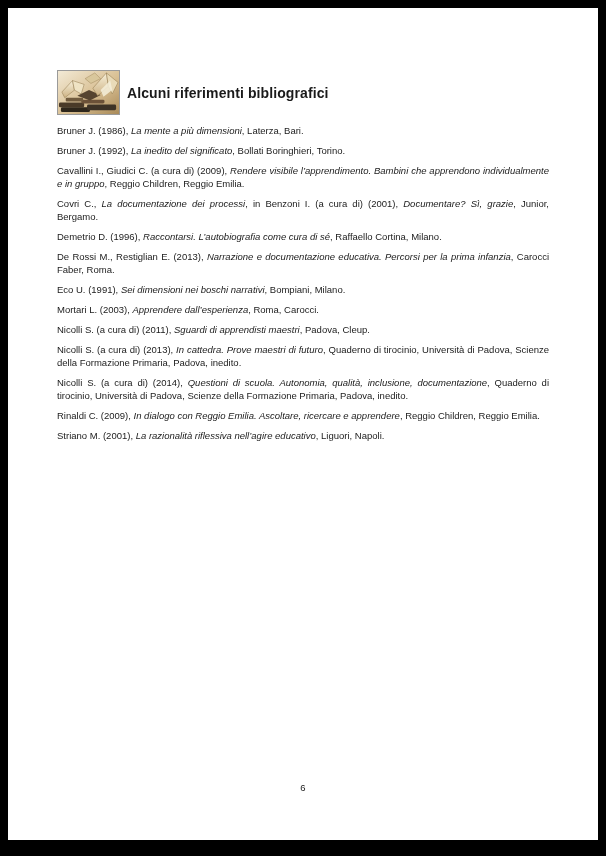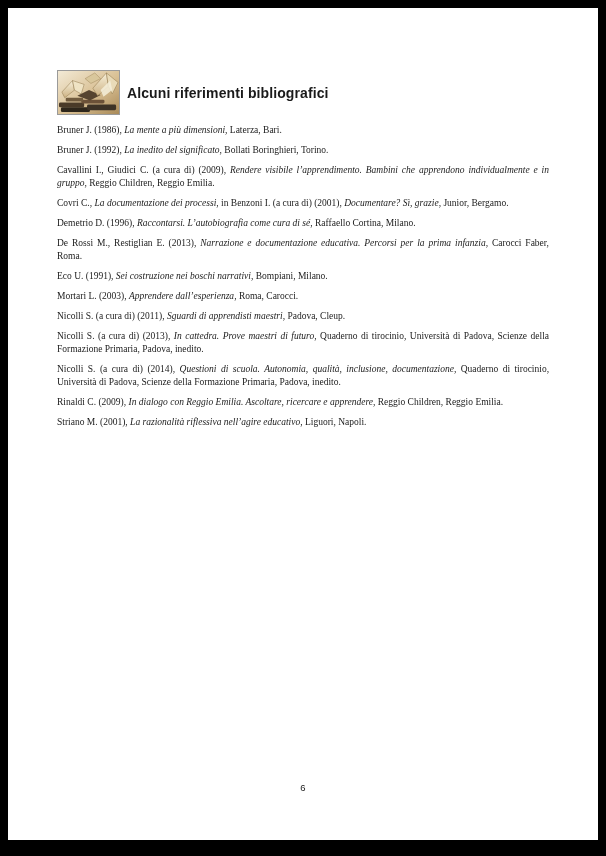--- a/index.html
+++ b/index.html
@@ -46,21 +46,20 @@
     left: 49px; top: 116px;
     width: 492px;
     color: #1b1b1b;
   }
   .bib p.entry {
     margin: 0 0 7px 0;
     font-size: 9.5px;
     line-height: 13px;
     text-align: justify;
     text-justify: inter-word;
-    font-family: Liberation Serif, serif;
   }
   .bib p.entry span.it { font-style: italic; }
   .page-number {
     position: absolute;
     left: 0; right: 0;
     top: 774px;
     text-align: center;
     font-size: 9.5px;
     color: #1b1b1b;
   }
@@ -108,21 +107,21 @@
       <div class="doc-title">Alcuni riferimenti bibliografici</div>
     </div>
 
     <div class="bib">
         <p class="entry"><span>Bruner J. (1986), </span><span class="it">La mente a più dimensioni</span><span>, Laterza, Bari.</span></p>
         <p class="entry"><span>Bruner J. (1992), </span><span class="it">La inedito del significato</span><span>, Bollati Boringhieri, Torino.</span></p>
         <p class="entry"><span>Cavallini I., Giudici C. (a cura di) (2009), </span><span class="it">Rendere visibile l’apprendimento. Bambini che apprendono individualmente e in gruppo</span><span>, Reggio Children, Reggio Emilia.</span></p>
         <p class="entry"><span>Covri C., </span><span class="it">La documentazione dei processi</span><span>, in Benzoni I. (a cura di) (2001), </span><span class="it">Documentare? Sì, grazie</span><span>, Junior, Bergamo.</span></p>
         <p class="entry"><span>Demetrio D. (1996), </span><span class="it">Raccontarsi. L’autobiografia come cura di sé</span><span>, Raffaello Cortina, Milano.</span></p>
         <p class="entry"><span>De Rossi M., Restiglian E. (2013), </span><span class="it">Narrazione e documentazione educativa.  Percorsi per la prima infanzia</span><span>, Carocci Faber, Roma.</span></p>
-        <p class="entry"><span>Eco U. (1991), </span><span class="it">Sei costruzione nei boschi narrativi</span><span>,  Bompiani, Milano.</span></p>
+        <p class="entry"><span>Eco U. (1991), </span><span class="it">Sei dimensioni nei boschi narrativi</span><span>,  Bompiani, Milano.</span></p>
         <p class="entry"><span>Mortari L. (2003), </span><span class="it">Apprendere dall’esperienza</span><span>, Roma, Carocci.</span></p>
         <p class="entry"><span>Nicolli S. (a cura di) (2011), </span><span class="it">Sguardi di apprendisti maestri</span><span>, Padova, Cleup.</span></p>
         <p class="entry"><span>Nicolli S. (a cura di) (2013), </span><span class="it">In cattedra. Prove maestri di futuro</span><span>, Quaderno di tirocinio, Università di Padova, Scienze della Formazione Primaria, Padova, inedito.</span></p>
         <p class="entry"><span>Nicolli S. (a cura di) (2014), </span><span class="it">Questioni di scuola. Autonomia, qualità, inclusione, documentazione</span><span>, Quaderno di tirocinio, Università di Padova, Scienze della Formazione Primaria, Padova, inedito.</span></p>
         <p class="entry"><span>Rinaldi C. (2009), </span><span class="it">In dialogo con Reggio Emilia. Ascoltare, ricercare e apprendere</span><span>, Reggio Children, Reggio Emilia.</span></p>
         <p class="entry"><span>Striano M. (2001), </span><span class="it">La razionalità riflessiva nell’agire educativo</span><span>, Liguori, Napoli.</span></p>
       </div>
 
     <div class="page-number">6</div>
 

